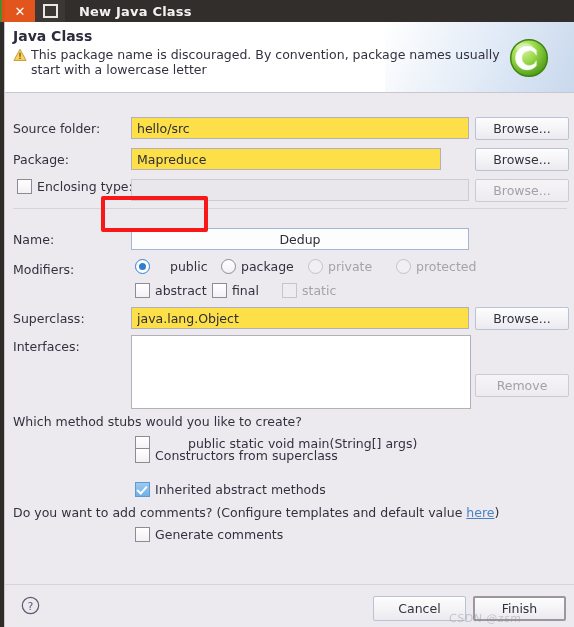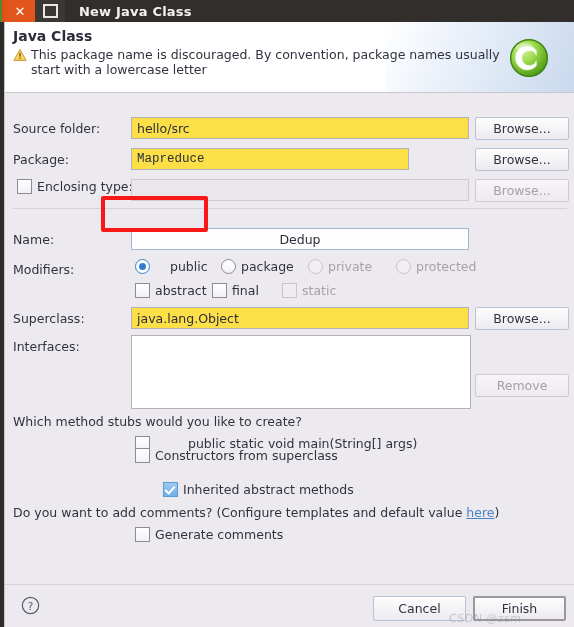--- a/index.html
+++ b/index.html
@@ -186,21 +186,21 @@
 
   <div class="row" style="left:8px;top:95px;width:554px;">
     <span class="lbl" style="width:116px;">Source folder:</span>
   </div>
   <input class="field" style="position: absolute; left: 126px; top: 95px; width: 338px;" value="hello/src">
   <button class="btn" style="position:absolute;left:470px;top:95px;">Browse...</button>
 
   <div class="row" style="left:8px;top:126px;width:554px;">
     <span class="lbl" style="width:116px;">Package:</span>
   </div>
-  <input class="field" style="position: absolute; left: 126px; top: 126px; width: 278px; font-family: Liberation Mono, monospace;" value="Mapreduce">
+  <input class="field" style="position: absolute; left: 126px; top: 126px; width: 310px;" value="Mapreduce">
   <button class="btn" style="position:absolute;left:470px;top:126px;">Browse...</button>
 
   <div class="opt" style="position:absolute;left:12px;top:157px;">
     <span class="cbx"></span>
     <span class="t">Enclosing type:</span>
   </div>
   <input class="field disabled" disabled="" style="position: absolute; left: 126px; top: 157px; width: 338px;" value="">
   <button class="btn disabled" disabled="" style="position:absolute;left:470px;top:157px;">Browse...</button>
 
   <div class="sep" style="left:8px;top:186px;width:554px;"></div>
@@ -259,21 +259,21 @@
   <div class="q-text" style="left:8px;top:392px;">Which method stubs would you like to create?</div>
 
   <div class="opt" style="position:absolute;left:130px;top:414px;gap:38px;">
     <span class="cbx"></span>
     <span class="t">public static void main(String[] args)</span>
   </div>
   <div class="opt" style="position:absolute;left:130px;top:426px;">
     <span class="cbx"></span>
     <span class="t">Constructors from superclass</span>
   </div>
-  <div class="opt" style="position:absolute;left:130px;top:460px;margin-left:28px;">
+  <div class="opt" style="position:absolute;left:130px;top:460px;">
     <span class="cbx on"></span>
     <span class="t">Inherited abstract methods</span>
   </div>
 
   <div class="q-text" style="left:8px;top:483px;">
     <span>Do you want to add comments? (Configure templates and default value </span><a class="lnk" href="#">here</a><span>)</span>
   </div>
   <div class="opt" style="position:absolute;left:130px;top:505px;">
     <span class="cbx"></span>
     <span class="t">Generate comments</span>

